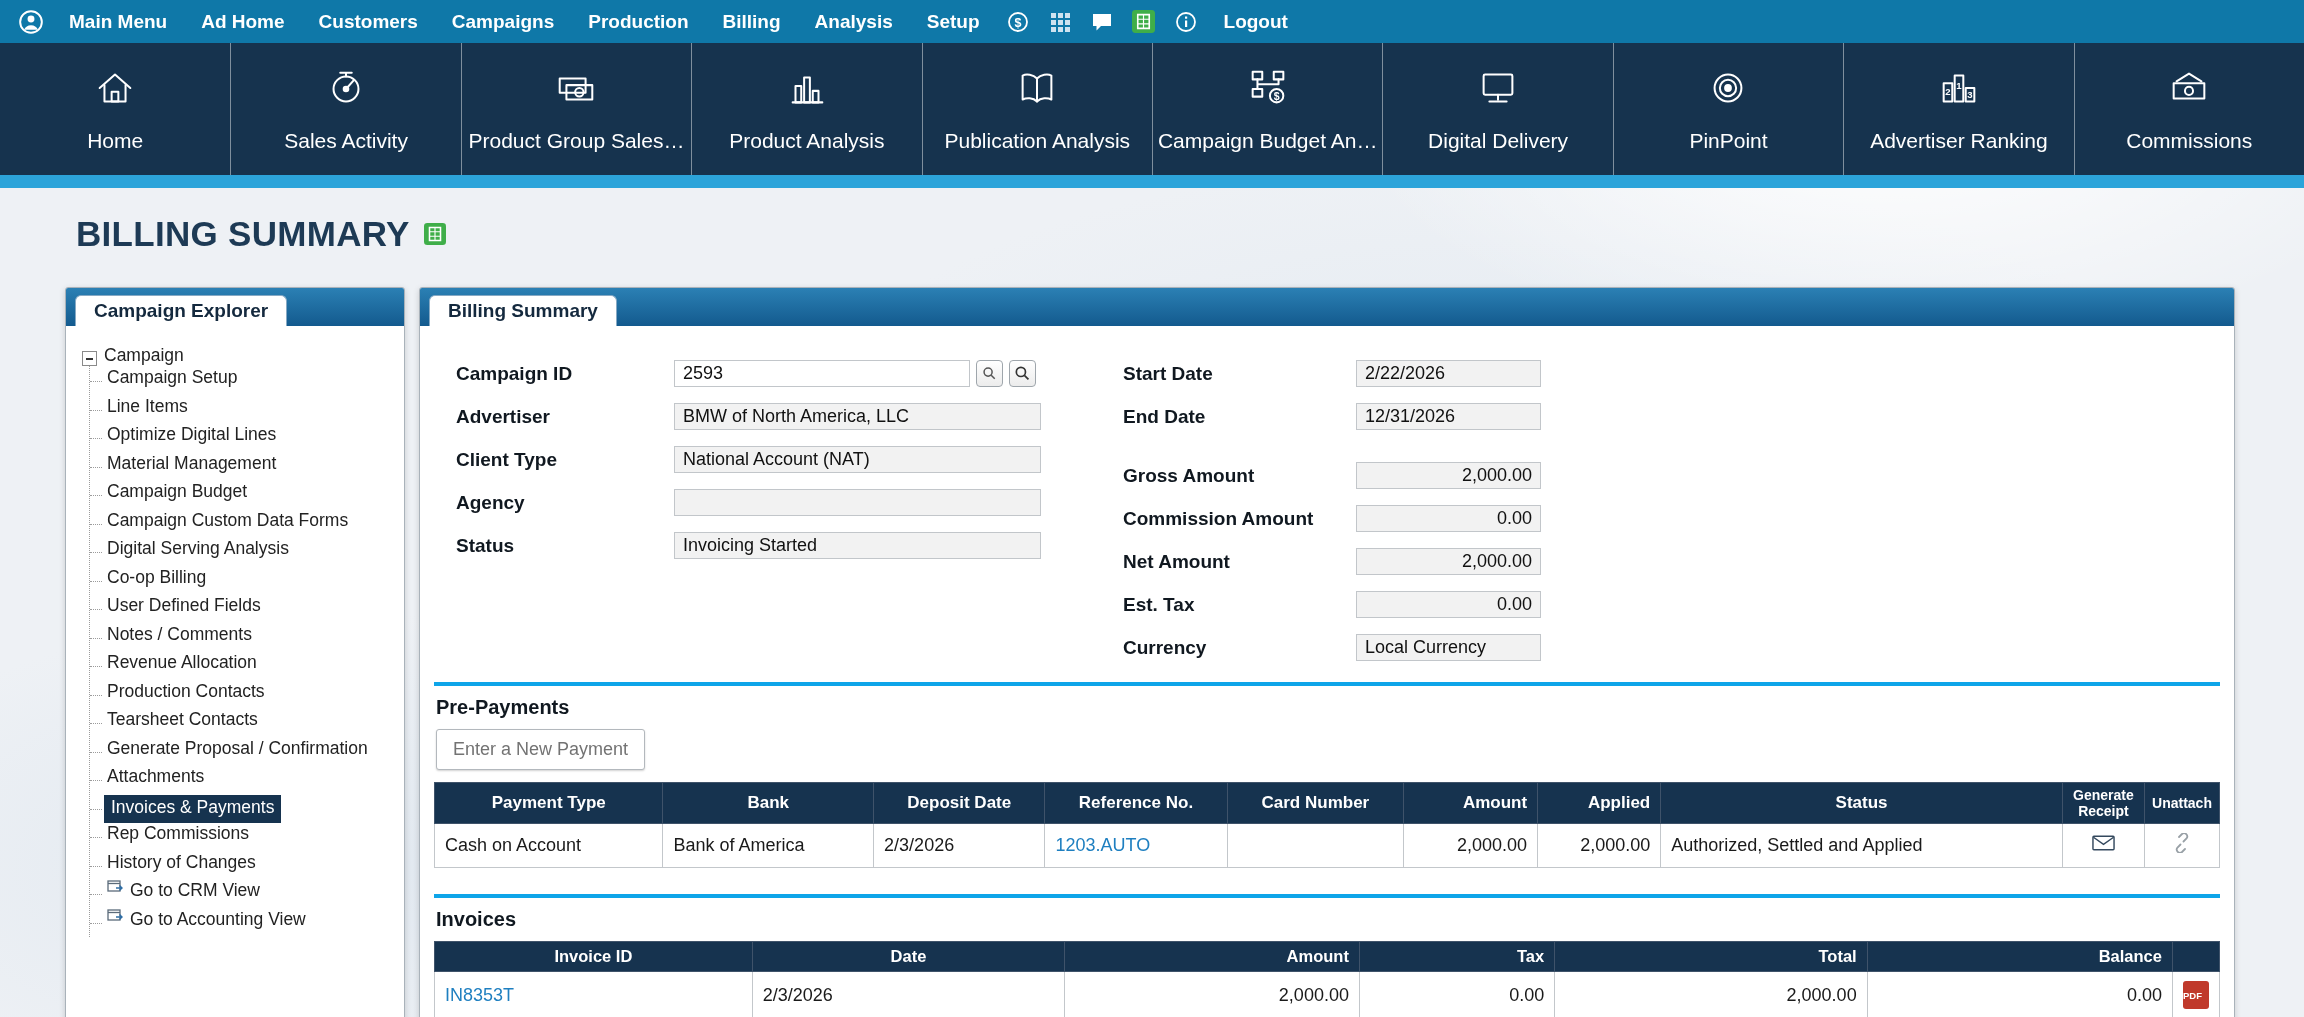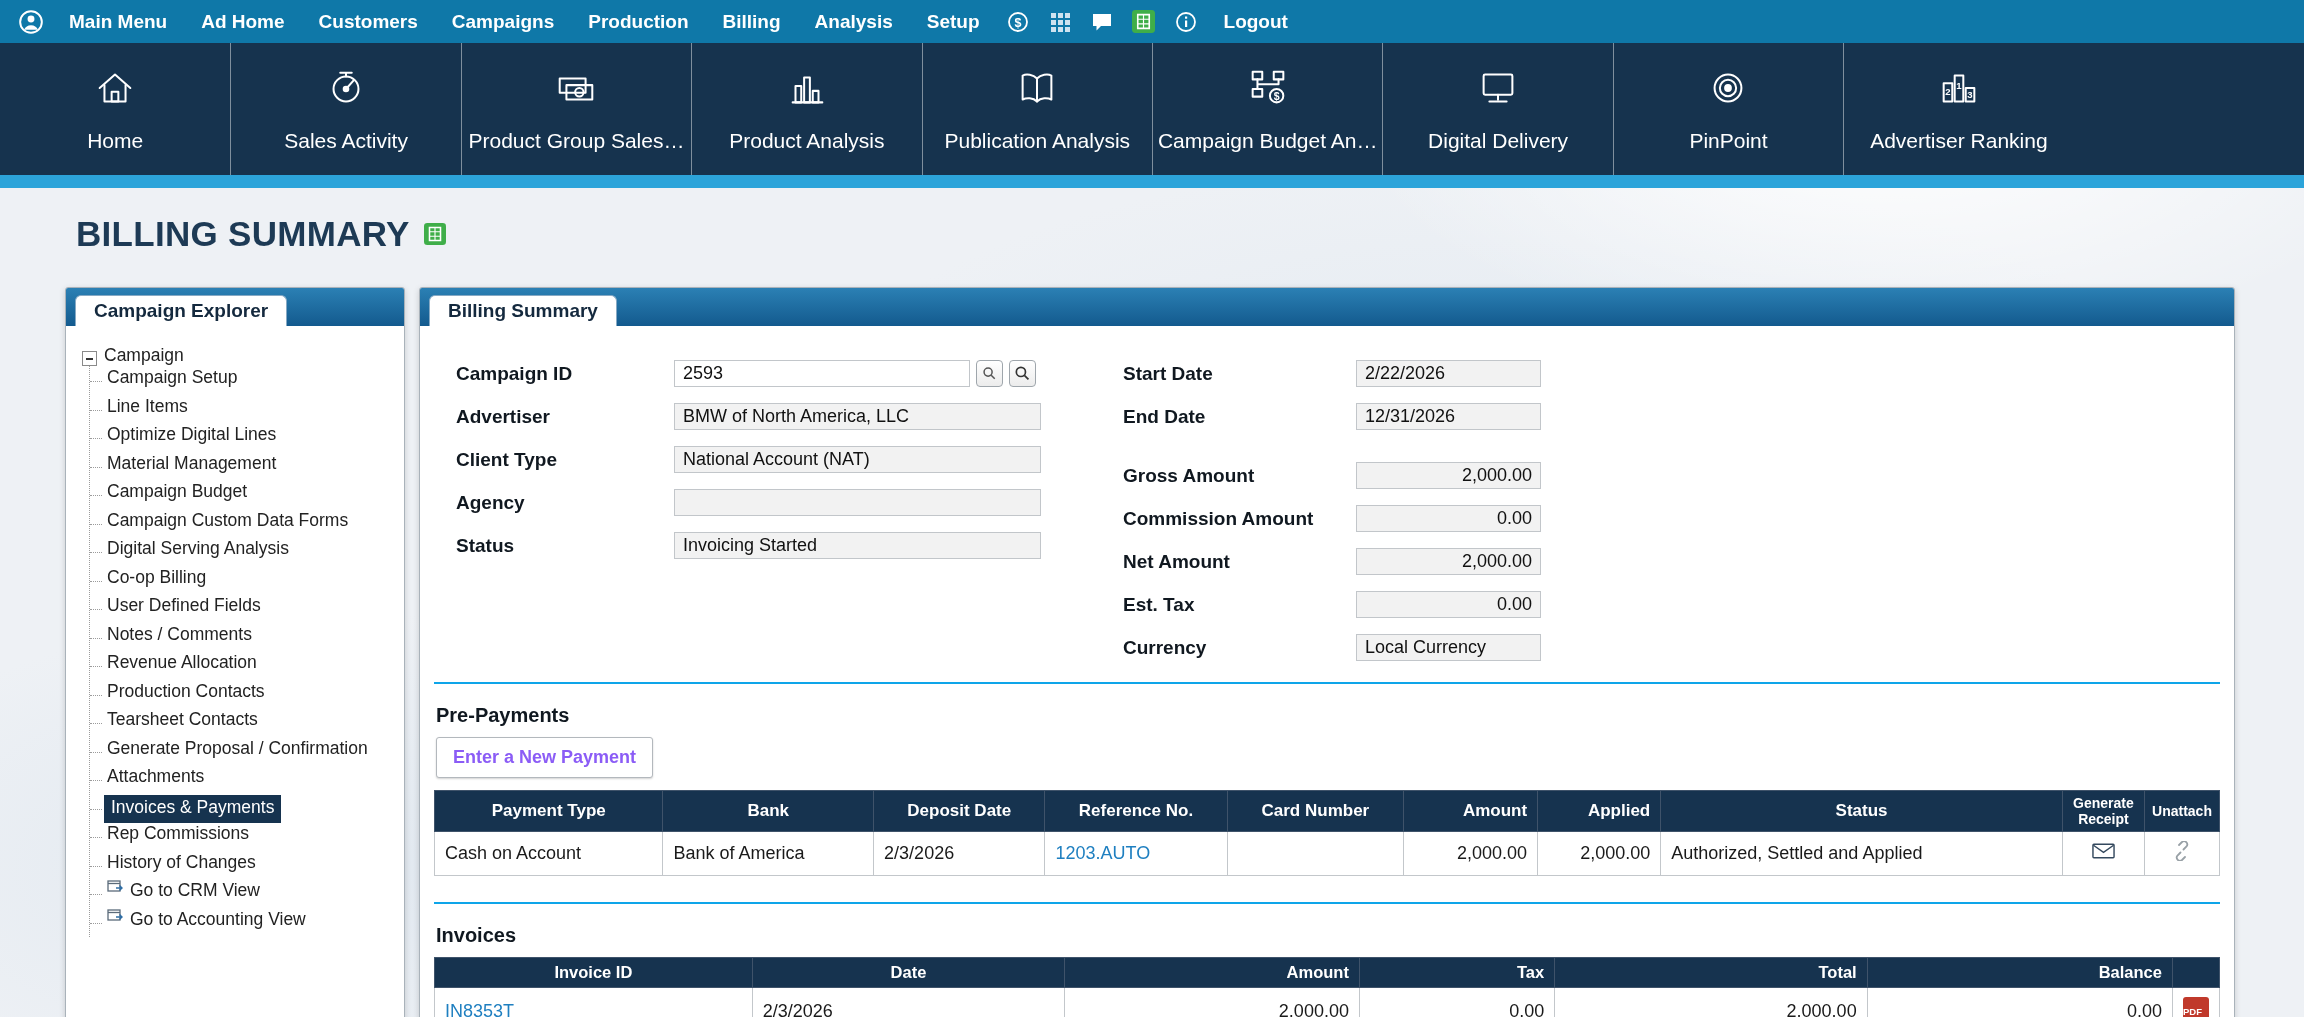--- a/index.html
+++ b/index.html
@@ -51,23 +51,23 @@
   .flabel { width:218px; font-size:19px; font-weight:700; color:#101820; flex:none; }
   .fcol.right .flabel { width:233px; }
   .finput { height:27px; border:1px solid #c2c6ca; background:#f2f2f2; font-size:18px; padding:0 8px; color:#111; font-family:"Liberation Sans",sans-serif; }
   .w-campaign { width:296px; background:#fff; }
   .w-main { width:367px; }
   .w-small { width:185px; }
   .num { text-align:right; }
   .spacer16 { height:16px; }
   .sbtn { width:27px; height:27px; margin-left:6px; border:1px solid #9fa6ac; background:linear-gradient(#ffffff,#ececec); border-radius:4px; display:inline-flex; align-items:center; justify-content:center; cursor:pointer; }
   
-  .section { margin:0 14px; border-top:2px solid #0ea5e9; padding-top:18px; }
+  .section { margin:0 14px; border-top:4px solid #0ea5e9; padding-top:8px; }
   .sec-head { font-size:20px; font-weight:700; color:#101820; margin:2px 0 10px 2px; }
-  .newpay-btn { display:inline-flex; background:#fff; border:1px solid #b3b8bd; border-radius:3px; box-shadow:0 1px 2px rgba(0,0,0,.18); padding:9px 16px; font-size:18px; font-weight:700; color:#8b5cf6; margin:0 0 12px 2px; cursor:pointer; }
+  .newpay-btn { display:inline-flex; background:#fff; border:1px solid #b3b8bd; border-radius:3px; box-shadow:0 1px 2px rgba(0,0,0,.18); padding:9px 16px; font-size:18px; font-weight:400; color:#737373; margin:0 0 12px 2px; cursor:pointer; }
   table.grid { width:100%; border-collapse:collapse; }
   .grid th { background:#16334f; color:#fff; font-size:17px; font-weight:700; text-align:center; padding:10px 10px; border:1px solid #3f536a; vertical-align:middle; }
   .grid th.small { font-size:14px; text-align:center; padding:4px 5px; line-height:1.15; }
   .grid th.num, .grid td.num { text-align:right; }
   .grid td { border:1px solid #c3c7cb; font-size:18px; padding:9px 10px; background:#fff; color:#1a1a1a; height:40px; }
   .grid td.center { text-align:center; }
   .grid.compact th { padding:5px 10px; font-size:16.5px; }
   a.link { color:#1e7fc0; text-decoration:none; cursor:pointer; }
   .sec-invoices { margin-top:26px; }
   .pdf-badge { width:26px; height:28px; background:#c0392b; border-radius:3px; color:#fff; font-size:9.5px; font-weight:700; display:inline-flex; align-items:center; justify-content:flex-start; cursor:pointer; }
@@ -223,20 +223,30 @@
       <svg width="46" height="46" viewBox="0 0 48 48">
           <rect x="8" y="19" width="9" height="19"></rect>
           <rect x="19.5" y="11" width="9" height="27"></rect>
           <rect x="31" y="24" width="9" height="14"></rect>
           <text x="12.5" y="31" text-anchor="middle" font-size="10" font-weight="bold" fill="#fff" stroke="none" font-family="Liberation Sans, sans-serif">2</text>
           <text x="24" y="25" text-anchor="middle" font-size="10" font-weight="bold" fill="#fff" stroke="none" font-family="Liberation Sans, sans-serif">1</text>
           <text x="35.5" y="34" text-anchor="middle" font-size="10" font-weight="bold" fill="#fff" stroke="none" font-family="Liberation Sans, sans-serif">3</text>
         </svg>
     </span>
     <span>Advertiser Ranking</span>
+  </div>
+  <div class="tile">
+    <span class="ticon">
+      <svg width="46" height="46" viewBox="0 0 48 48">
+          <path d="M11 17 L24 9 L37 17"></path>
+          <rect x="8" y="19" width="32" height="16"></rect>
+          <circle cx="24" cy="27" r="4.2"></circle>
+        </svg>
+    </span>
+    <span>Commissions</span>
   </div>
 </div>
 <div class="strip"></div>
 
 <div class="title-row">
   <span class="page-title">BILLING SUMMARY</span>
   <span style="display:inline-flex;">
     <svg width="22" height="22" viewBox="0 0 20 20">
         <rect width="20" height="20" rx="3" fill="#3fae49"></rect>
         <path d="M5 4 h10 v12 h-10 z" fill="none" stroke="#fff" stroke-width="1.4"></path>

